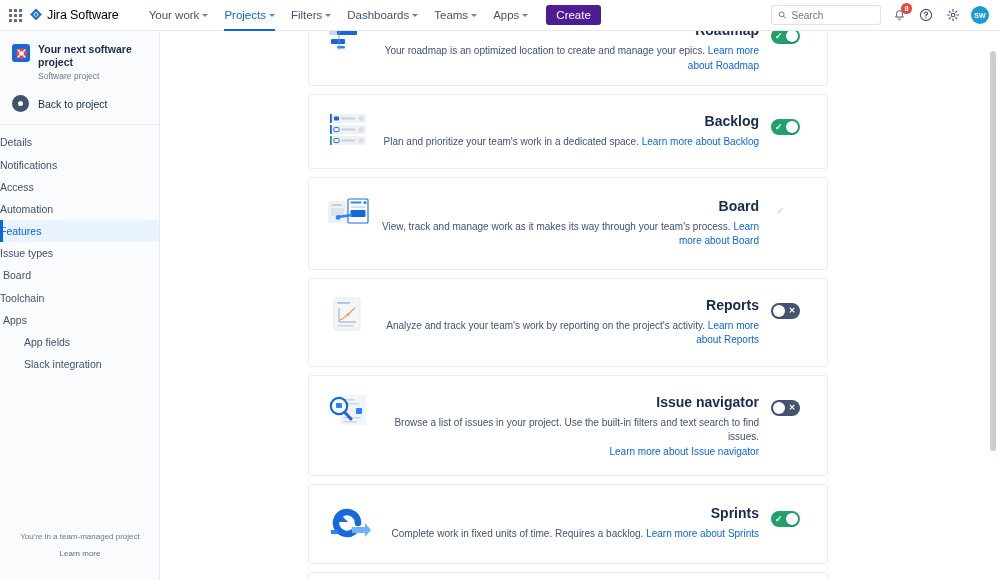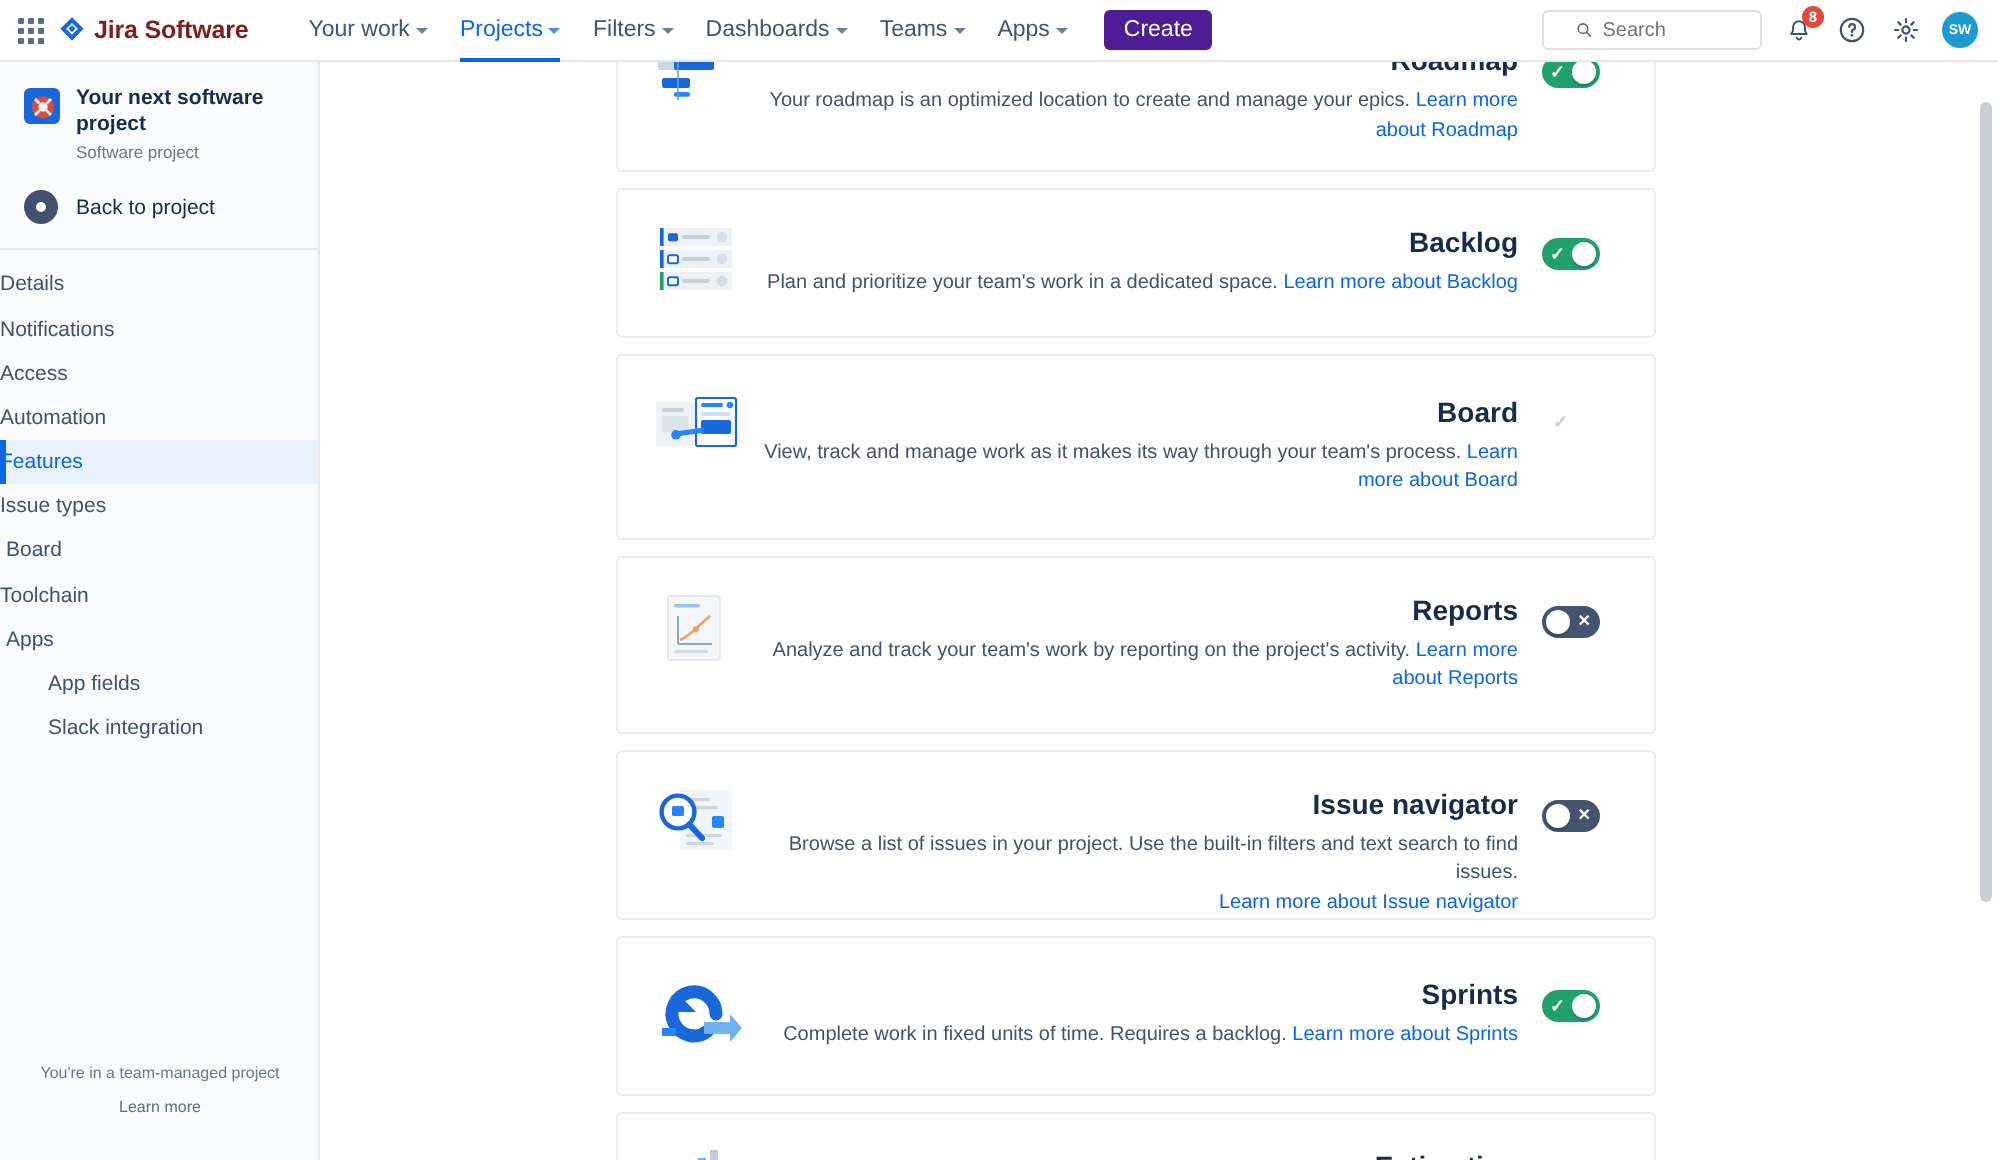--- a/index.html
+++ b/index.html
@@ -20,40 +20,40 @@
   }
   .grid-icon {
     width: 16px; height: 16px; margin-left: 7px; margin-right: 6px;
     display: grid; grid-template-columns: repeat(3,3px); grid-template-rows: repeat(3,3px);
     gap: 2px; align-content: center; justify-content: center;
   }
   .grid-icon i { background: #5e6c84; border-radius: 0.5px; display:block; width:3px; height:3px;}
   .brand { display: flex; align-items: center; gap: 4px; margin-right: 22px; }
   .brand-logo { width: 14px; height: 14px; position: relative; }
   .brand-logo svg { display:block; }
-  .brand-text { font-size: 12.5px; color: #7f1d1d; letter-spacing: -.1px; font-weight: bold; }
+  .brand-text { font-size: 12.5px; color: #000000; letter-spacing: -.1px; }
   .nav-items { display: flex; align-items: center; gap: 0px; height: 31px; }
   .nav-item {
     font-size: 11.5px; color: #44546f; padding: 0 8px; height: 31px;
     display: flex; align-items: center; gap: 3px; cursor: pointer; position: relative;
   }
   .nav-item.active { color: #0c66e4; }
   .nav-item.active::after {
     content:""; position:absolute; left:8px; right:8px; bottom:0; height:2px; background:#0c66e4;
   }
   .caret { width:0;height:0;border-left:3px solid transparent;border-right:3px solid transparent;
            border-top:3.5px solid currentColor; opacity:.75; }
   .create-btn {
     margin-left: 10px; background: #4c1d95; color: #fff; font-size: 11.5px;
     padding: 4px 10px; border-radius: 3px; cursor: pointer; font-weight: 500;
   }
   .nav-right { margin-left: auto; display: flex; align-items: center; gap: 9px; padding-right: 10px; }
   .search-box {
     width: 110px; height: 20px; border: 1px solid #dfe1e6; border-radius: 3px;
-    display: flex; align-items: center; padding: 0 16px; gap: 5px; background: #fff;
+    display: flex; align-items: center; padding: 0 6px; gap: 5px; background: #fff;
   }
   .search-box input {
     border: none; outline: none; font-size: 10px; color: #6b778c; width: 100%;
     font-family: "Liberation Sans", sans-serif; background: transparent;
   }
   .icon-btn { position: relative; width: 18px; height: 18px; display:flex; align-items:center; justify-content:center; cursor:pointer;}
   .badge {
     position: absolute; top: -3px; right: -4px; background: #e2483d; color: #fff;
     font-size: 7.5px; min-width: 11px; height: 11px; border-radius: 6px;
     display: flex; align-items: center; justify-content: center; font-weight: 700; padding: 0 2px;
@@ -436,21 +436,21 @@
           </div>
         </div>
         <div class="card-toggle-wrap">
           <div class="toggle off">
             <span class="mark">✕</span>
             <span class="knob"></span>
           </div>
         </div>
       </div>
 
-      <div class="card" style="padding-top:16px;padding-bottom:0;">
+      <div class="card" style="padding-top:16px;padding-bottom:16px;">
         <div class="card-icon">
           <svg width="44" height="40" viewBox="0 0 44 40" class="mini">
             <rect x="14" y="3" width="26" height="30" rx="1" fill="#f1f4f8"></rect>
             <rect x="17" y="7" width="12" height="1.6" rx="0.8" fill="#cdd6e0"></rect>
             <rect x="17" y="11" width="16" height="1.6" rx="0.8" fill="#cdd6e0"></rect>
             <rect x="30" y="16" width="6" height="6" rx="1" fill="#2684ff"></rect>
             <rect x="17" y="25" width="18" height="1.6" rx="0.8" fill="#cdd6e0"></rect>
             <rect x="17" y="29" width="14" height="1.6" rx="0.8" fill="#cdd6e0"></rect>
             <circle cx="13" cy="14" r="8.2" fill="#fff" stroke="#1868db" stroke-width="2.2"></circle>
             <rect x="10" y="11" width="6" height="5" rx="0.8" fill="#2684ff"></rect>

